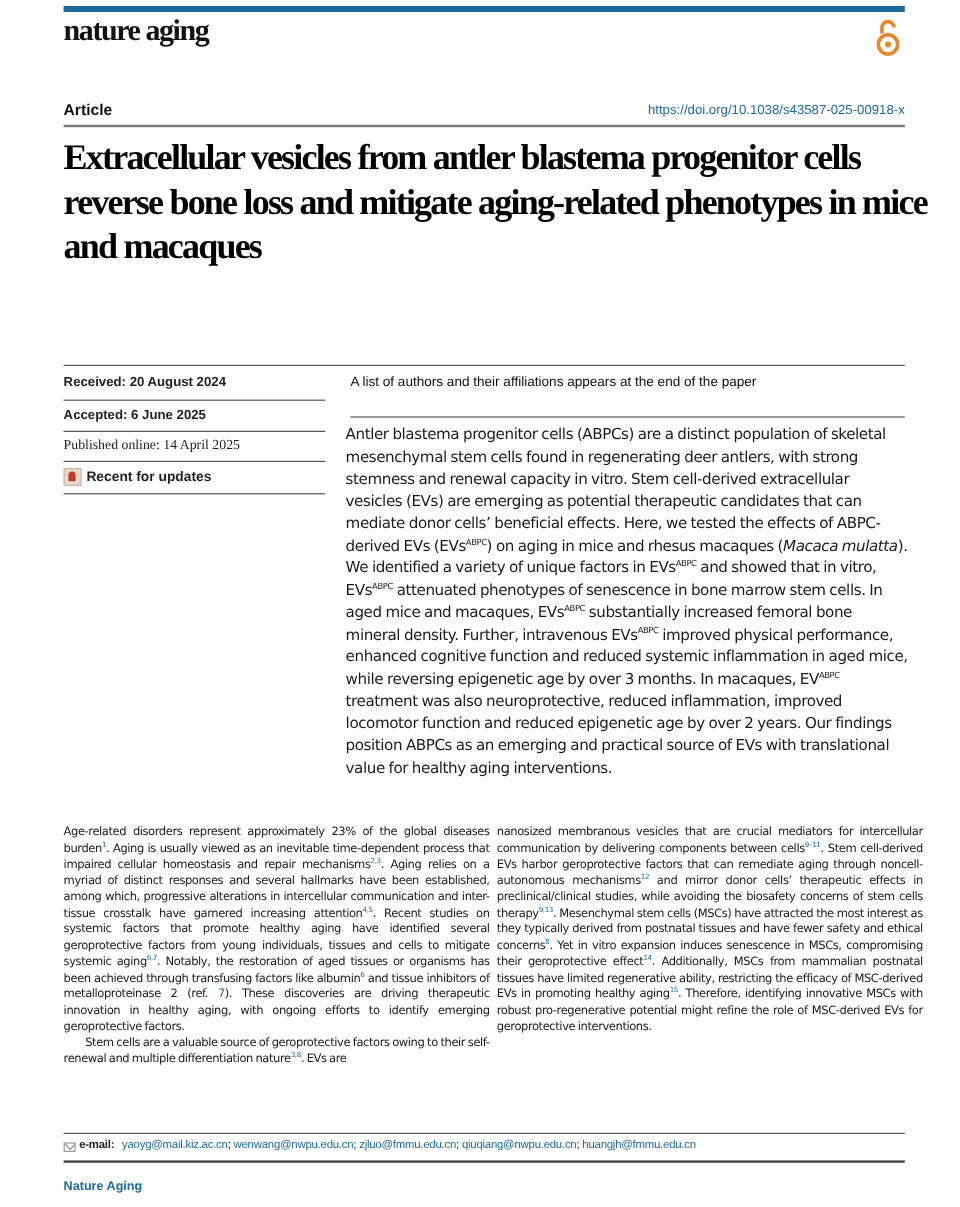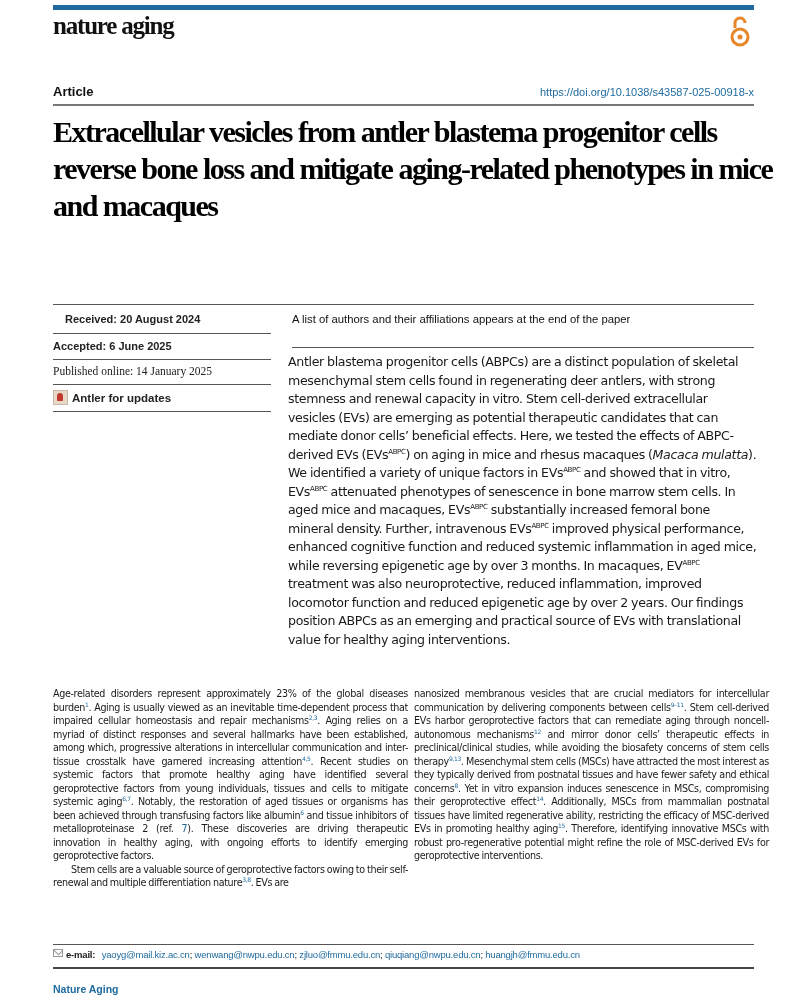--- a/index.html
+++ b/index.html
@@ -27,21 +27,21 @@
   .abstract sup { font-size:7px; vertical-align:super; line-height:0; }
 
   .body-col { position:absolute; top:687px; width:355px; font-family:"DejaVu Sans", sans-serif; font-size:9.6px; line-height:13.5px; color:#1a1a1a; text-align:justify; letter-spacing:-0.35px; word-spacing:-0.6px; }
   .body-col p { margin:0; }
   .body-col p.indent { text-indent:18px; }
   .body-col .ref { color:#1f6a9e; }
   .body-col sup { font-size:6px; line-height:0; color:#1f6a9e; }
   .col-left { left:53px; }
   .col-right { left:414px; }
 
-  .email-line { position:absolute; left:53px; top:949px; font-family:"Liberation Sans", sans-serif; font-size:9.5px; color:#222; display:flex; align-items:flex-start; gap:2px; letter-spacing:-0.2px; }
+  .email-line { position:absolute; left:53px; top:949px; font-family:"Liberation Sans", sans-serif; font-size:9.5px; color:#222; display:flex; align-items:flex-end; gap:2px; letter-spacing:-0.2px; }
   .mail-icon { width:10px; height:8px; border:1px solid #999; position:relative; box-sizing:border-box; margin-right:1px; }
   .mail-icon::after { content:""; position:absolute; left:1px; top:-3px; width:6px; height:6px; border-right:1px solid #999; border-bottom:1px solid #999; transform:rotate(45deg); }
   .email-label { font-weight:bold; }
   .email-link { color:#1f6a9e; }
   .footer-journal { position:absolute; left:53px; top:983px; font-family:"Liberation Sans", sans-serif; font-weight:bold; font-size:10.5px; color:#1f6a9e; }
 </style>
 </head>
 <body>
 
 <div class="top-rule"></div>
@@ -53,29 +53,29 @@
 </svg>
 
 <div class="article-type">Article</div>
 <a class="doi-link">https://doi.org/10.1038/s43587-025-00918-x</a>
 <div class="rule" style="left:53px; top:104px; width:701px; height:2px; background:#777;"></div>
 
 <h1 class="title" style="margin:0;">Extracellular vesicles from antler blastema progenitor cells reverse bone loss and mitigate aging-related phenotypes in mice and macaques</h1>
 
 <div class="rule" style="left:53px; top:304px; width:701px;"></div>
 
-<div class="meta" style="top:313px;margin-left:12px;">Received: 20 August 2024</div>
+<div class="meta" style="top:313px;">Received: 20 August 2024</div>
 <div class="rule" style="left:53px; top:333px; width:218px;"></div>
 <div class="meta" style="top:340px;">Accepted: 6 June 2025</div>
 <div class="rule" style="left:53px; top:359px; width:218px;"></div>
-<div class="meta pub" style="top:365px;">Published online: 14 January 2025</div>
+<div class="meta pub" style="top:365px;">Published online: 14 April 2025</div>
 <div class="rule" style="left:53px; top:384px; width:218px;"></div>
 <div class="check-updates">
   <span class="check-icon"></span>
-  <span>Antler for updates</span>
+  <span>Recent for updates</span>
 </div>
 <div class="rule" style="left:53px; top:411px; width:218px;"></div>
 
 <div class="authors-note">A list of authors and their affiliations appears at the end of the paper</div>
 <div class="rule" style="left:292px; top:347px; width:462px;"></div>
 
 <div class="abstract"><span>Antler blastema progenitor cells (ABPCs) are a distinct population of skeletal mesenchymal stem cells found in regenerating deer antlers, with strong stemness and renewal capacity in vitro. Stem cell-derived extracellular vesicles (EVs) are emerging as potential therapeutic candidates that can mediate donor cells’ beneficial effects. Here, we tested the effects of ABPC-derived EVs (EVs</span><sup>ABPC</sup><span>) on aging in mice and rhesus macaques (</span><i>Macaca mulatta</i><span>). We identified a variety of unique factors in EVs</span><sup>ABPC</sup><span> and showed that in vitro, EVs</span><sup>ABPC</sup><span> attenuated phenotypes of senescence in bone marrow stem cells. In aged mice and macaques, EVs</span><sup>ABPC</sup><span> substantially increased femoral bone mineral density. Further, intravenous EVs</span><sup>ABPC</sup><span> improved physical performance, enhanced cognitive function and reduced systemic inflammation in aged mice, while reversing epigenetic age by over 3 months. In macaques, EV</span><sup>ABPC</sup><span> treatment was also neuroprotective, reduced inflammation, improved locomotor function and reduced epigenetic age by over 2 years. Our findings position ABPCs as an emerging and practical source of EVs with translational value for healthy aging interventions.</span></div>
 
 <div class="body-col col-left">
   <p><span>Age-related disorders represent approximately 23% of the global diseases burden</span><sup>1</sup><span>. Aging is usually viewed as an inevitable time-dependent process that impaired cellular homeostasis and repair mechanisms</span><sup>2,3</sup><span>. Aging relies on a myriad of distinct responses and several hallmarks have been established, among which, progressive alterations in intercellular communication and inter-tissue crosstalk have garnered increasing attention</span><sup>4,5</sup><span>. Recent studies on systemic factors that promote healthy aging have identified several geroprotective factors from young individuals, tissues and cells to mitigate systemic aging</span><sup>6,7</sup><span>. Notably, the restoration of aged tissues or organisms has been achieved through transfusing factors like albumin</span><sup>6</sup><span> and tissue inhibitors of metalloproteinase 2 (ref. </span><span class="ref">7</span><span>). These discoveries are driving therapeutic innovation in healthy aging, with ongoing efforts to identify emerging geroprotective factors.</span></p>

